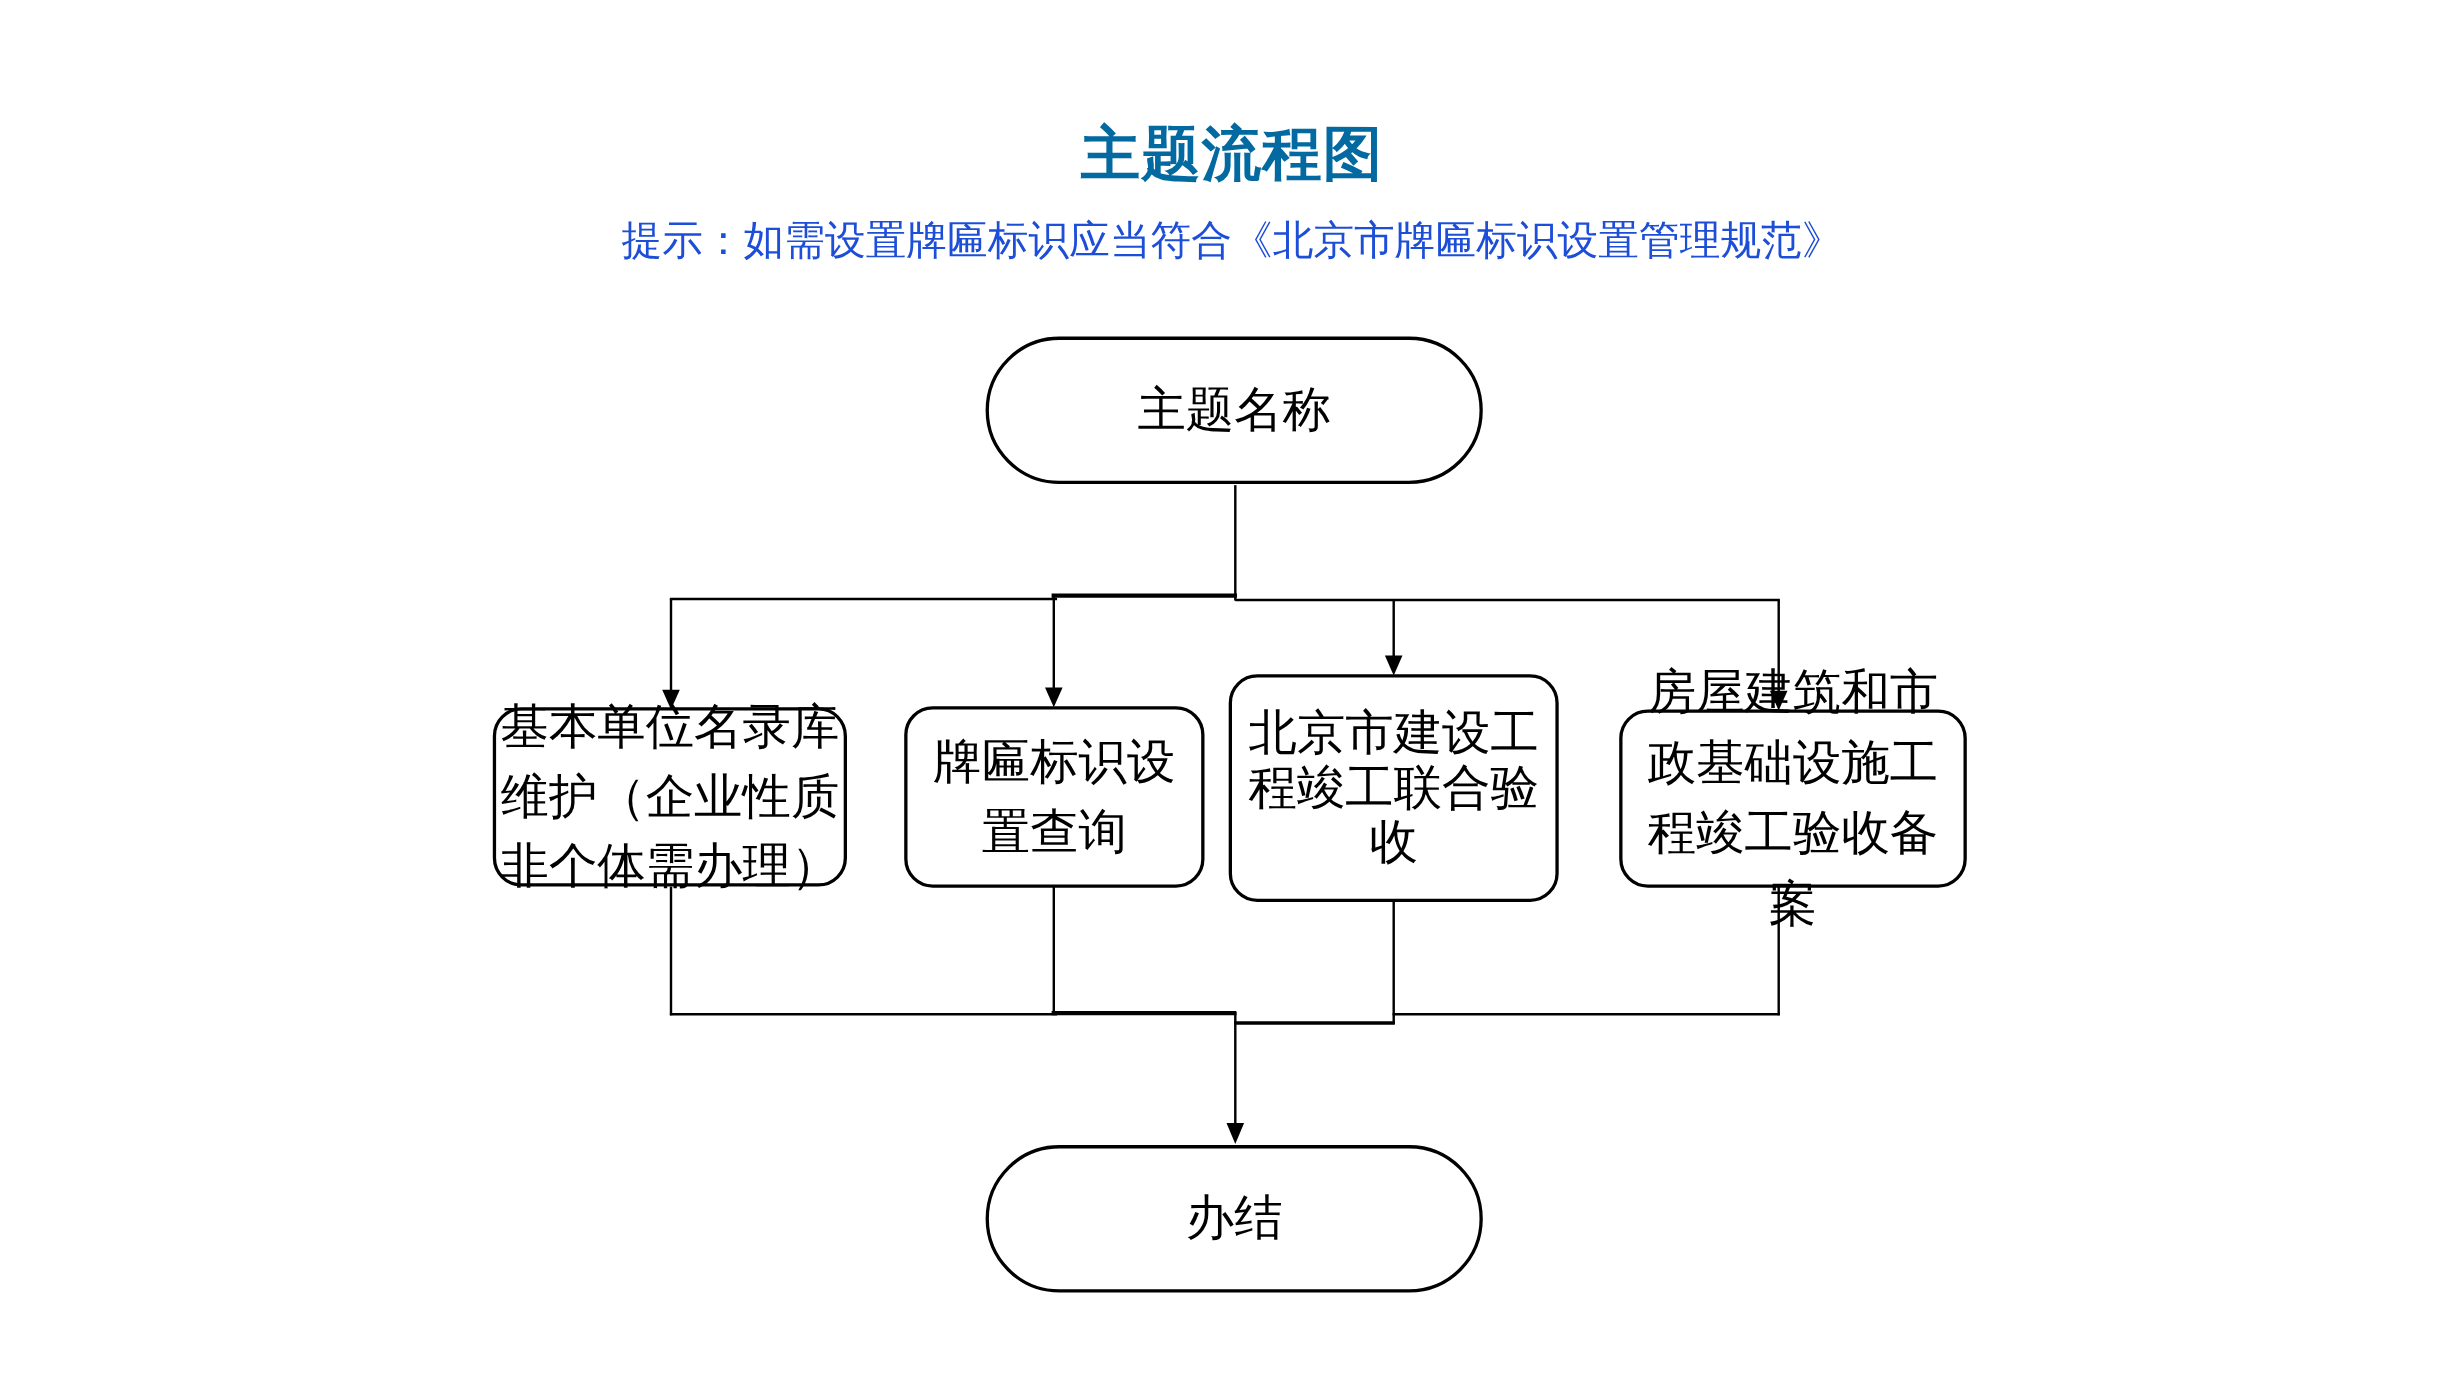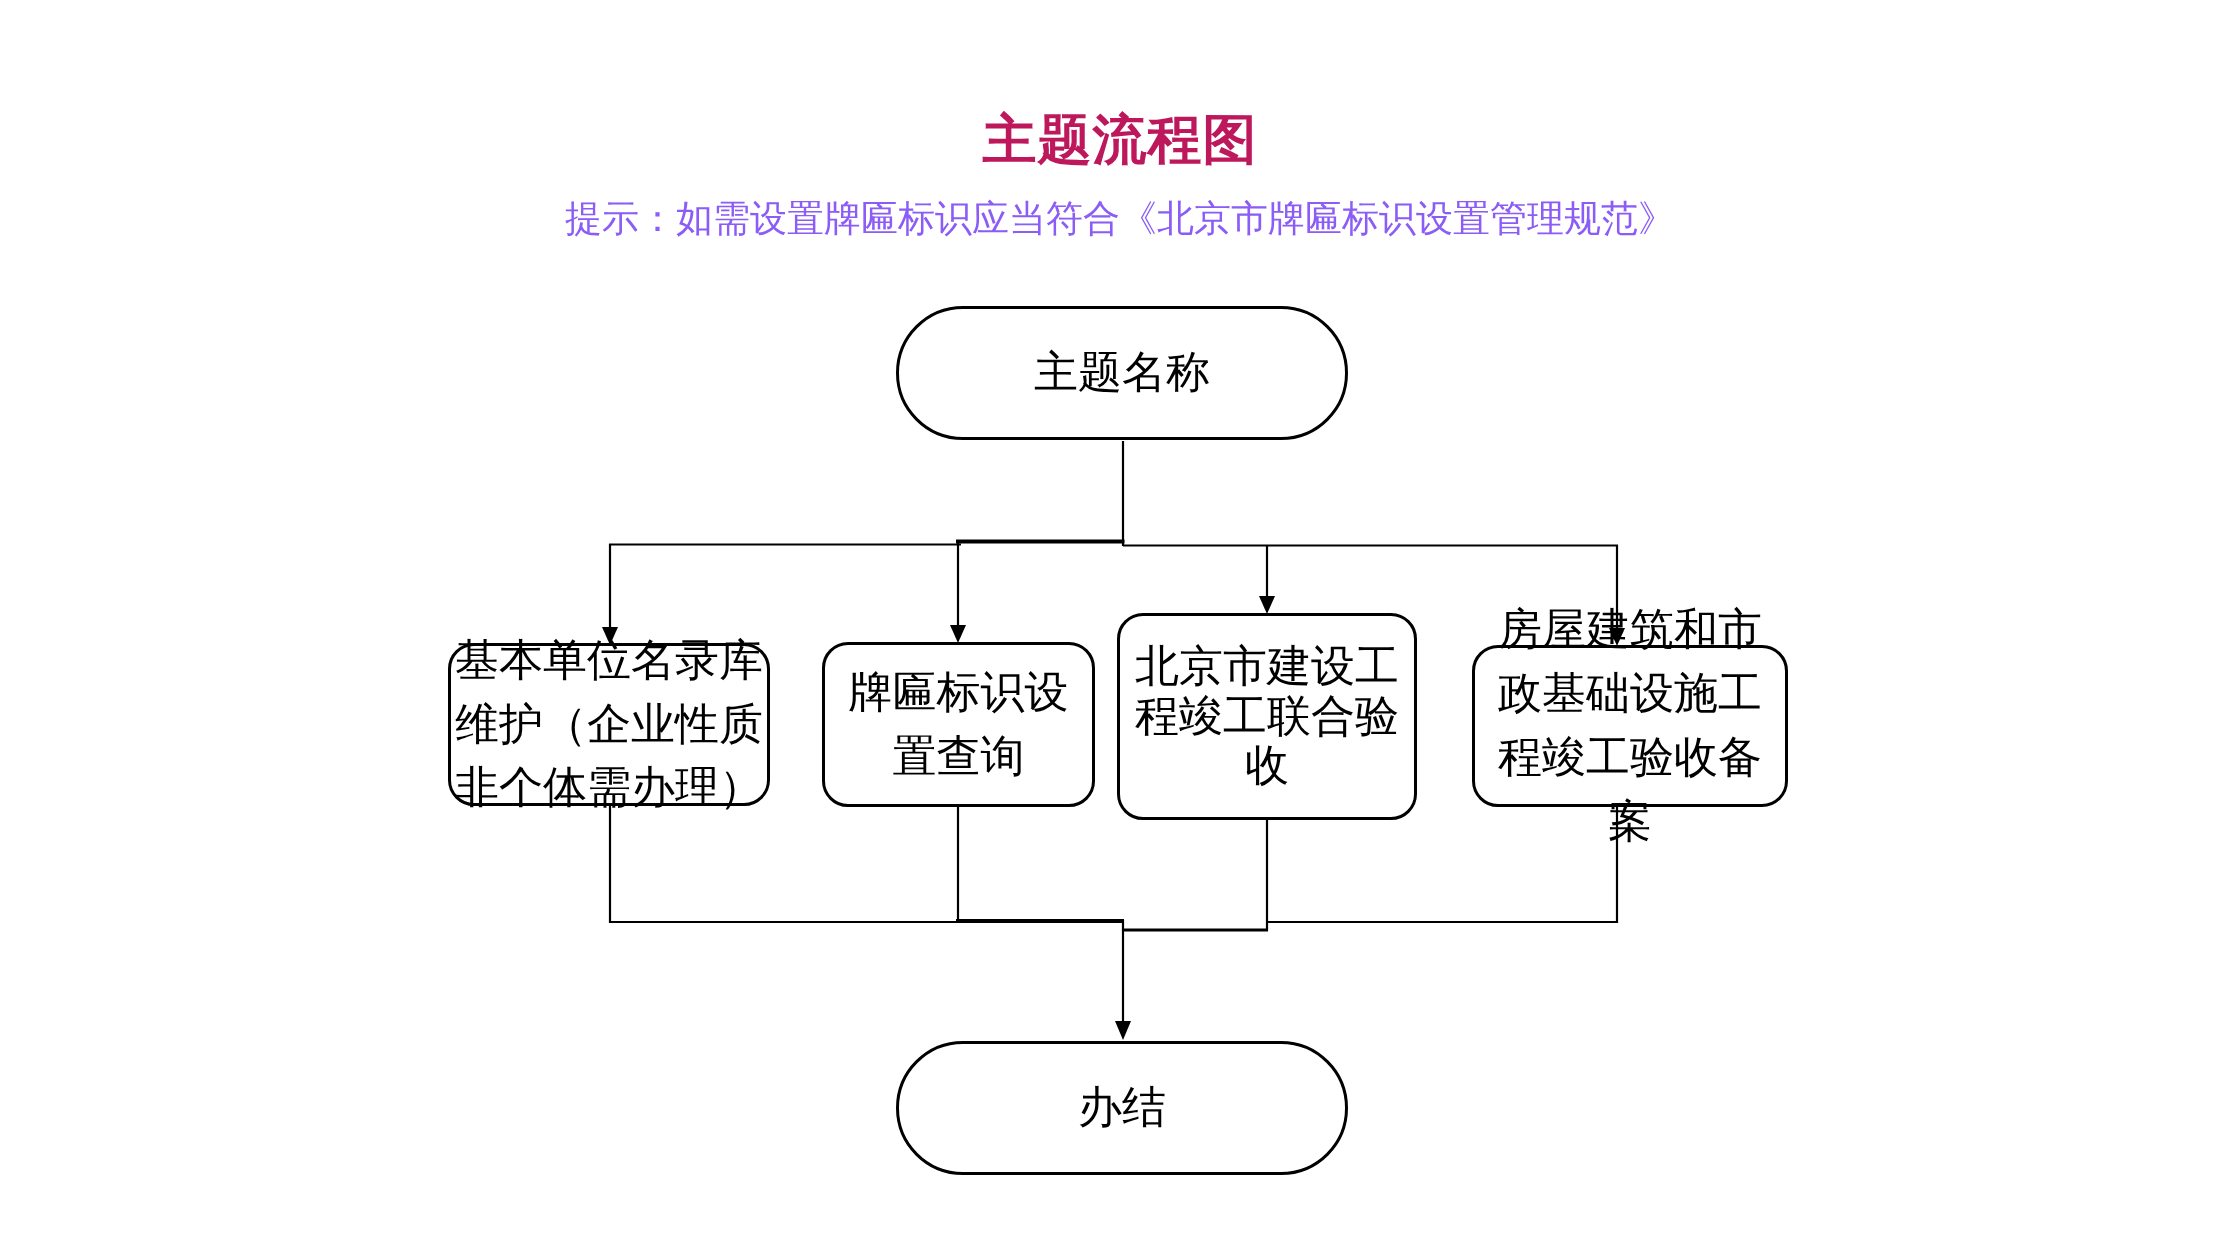--- a/index.html
+++ b/index.html
@@ -13,29 +13,29 @@
     overflow: hidden;
   }
   .title {
     position: absolute;
     left: 0; right: 0; top: 104px;
     text-align: center;
     font-family: "DejaVu Sans", "Liberation Sans", sans-serif;
     font-weight: 700;
     font-size: 54px;
     letter-spacing: 1px;
-    color: #be185d;
+    color: #0369a1;
   }
   .hint {
     position: absolute;
     left: 0; right: 0; top: 194px;
     text-align: center;
     font-family: "Liberation Serif", "DejaVu Serif", serif;
     font-size: 37px;
-    color: #8b5cf6;
+    color: #1d4ed8;
   }
   svg.connectors {
     position: absolute;
     left: 0; top: 0;
     width: 2240px; height: 1260px;
   }
   .node {
     position: absolute;
     box-sizing: border-box;
     background: #ffffff;

